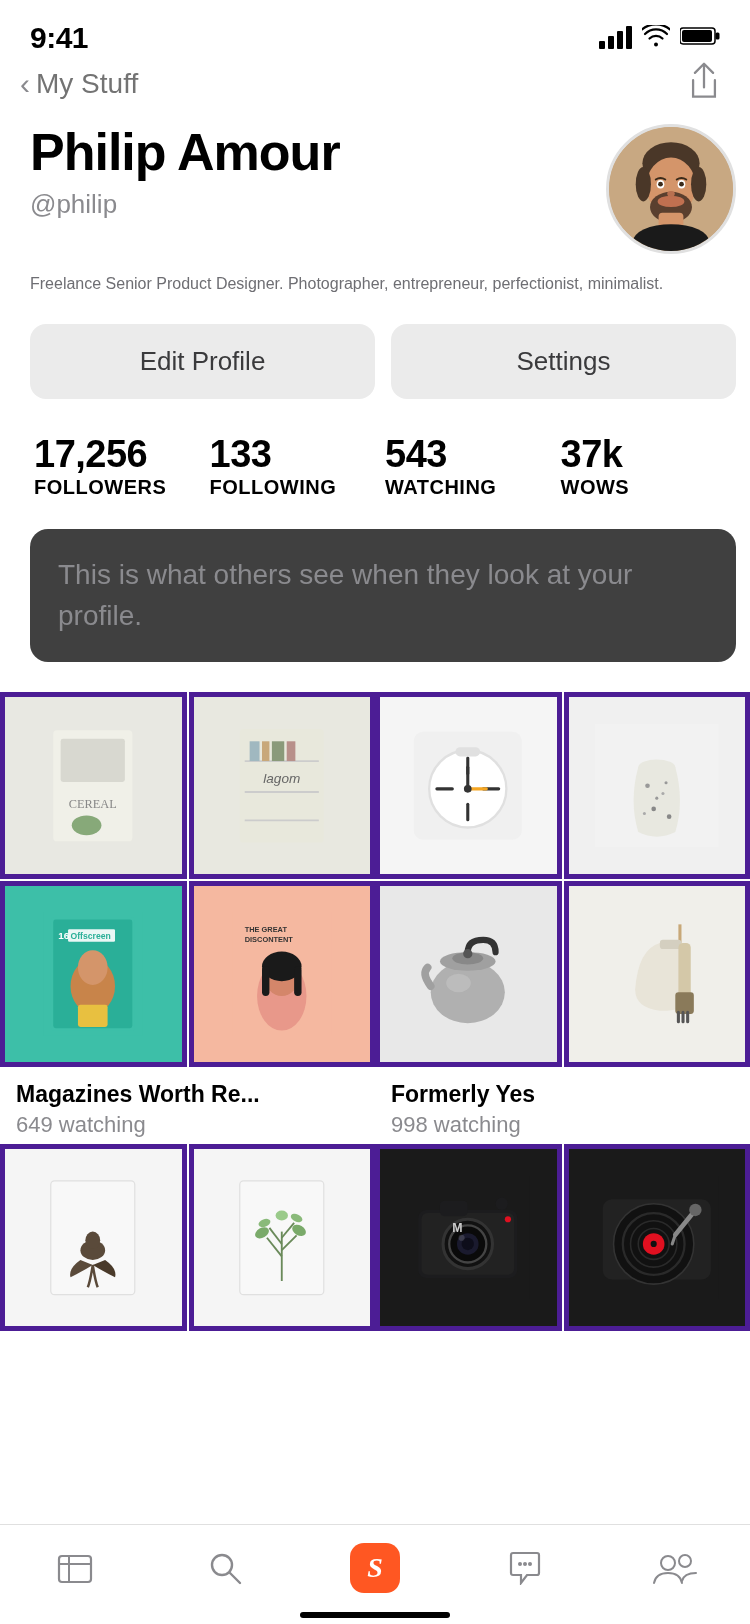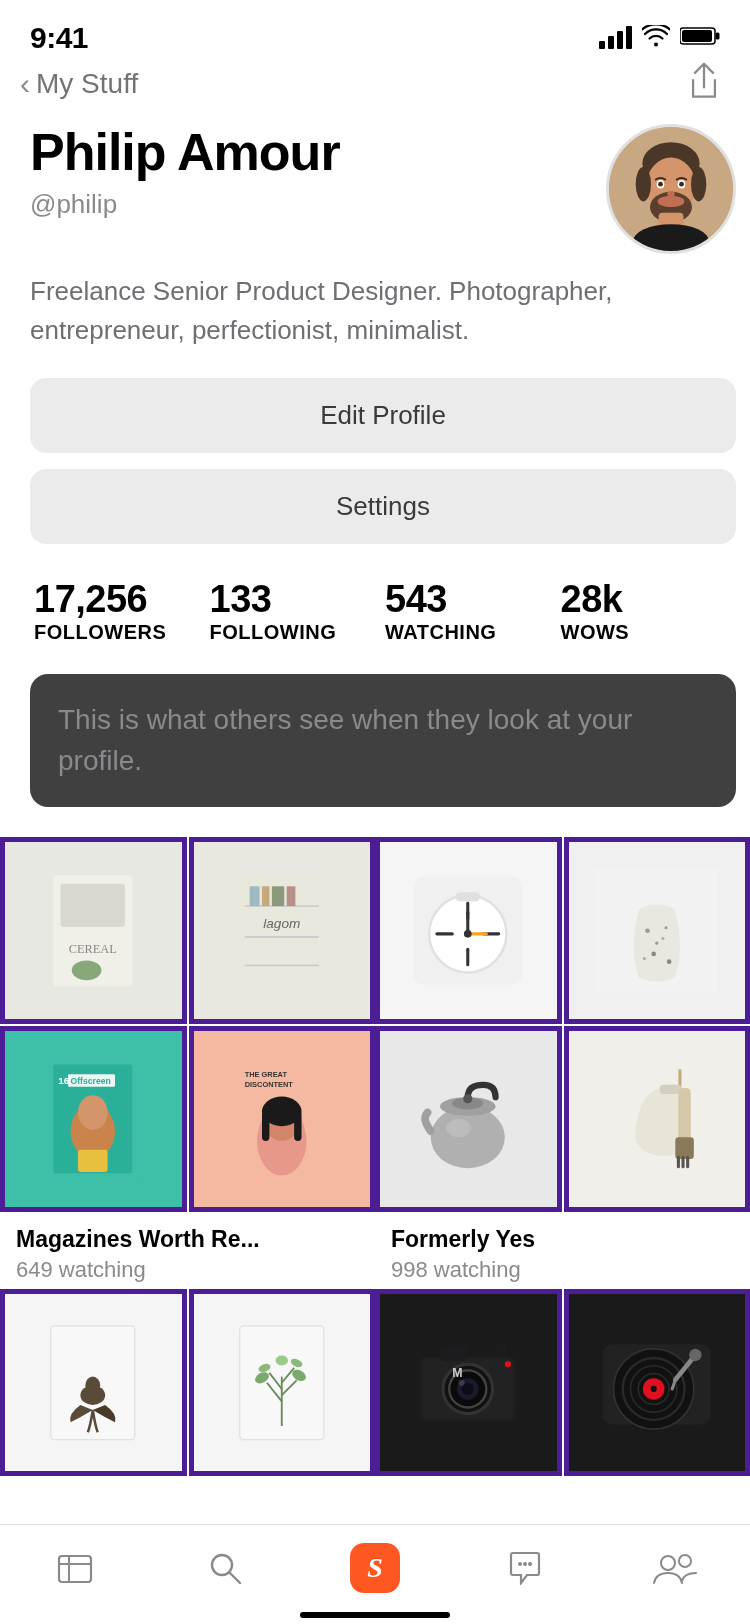--- a/index.html
+++ b/index.html
@@ -97,32 +97,31 @@
       border-radius: 50%;
       overflow: hidden;
       border: 3px solid #e0e0e0;
       flex-shrink: 0;
       background: #c8a882;
       display: flex;
       align-items: center;
       justify-content: center;
     }
     .profile-bio {
-      font-size: 26px;
+      font-size: 16px;
       color: #6e6e73;
       line-height: 1.5;
       margin-bottom: 28px;
     }
 
     
     .profile-buttons {
       display: flex;
       gap: 16px;
       margin-bottom: 34px;
-      flex-direction: column;
     }
     .profile-btn {
       flex: 1;
       background: #ebebeb;
       border: none;
       border-radius: 16px;
       padding: 22px 0;
       font-size: 26px;
       font-weight: 500;
       color: #3a3a3c;
@@ -388,21 +387,21 @@
     </div>
     <div class="stat-item">
       <span class="stat-number">133</span>
       <span class="stat-label">FOLLOWING</span>
     </div>
     <div class="stat-item">
       <span class="stat-number">543</span>
       <span class="stat-label">WATCHING</span>
     </div>
     <div class="stat-item">
-      <span class="stat-number">28k</span>
+      <span class="stat-number">37k</span>
       <span class="stat-label">WOWS</span>
     </div>
   </div>
 
   <div class="info-banner">
     <span class="info-banner-text">This is what others see when they look at your profile.</span>
   </div>
 </div>
 
 <div class="collections-section">

